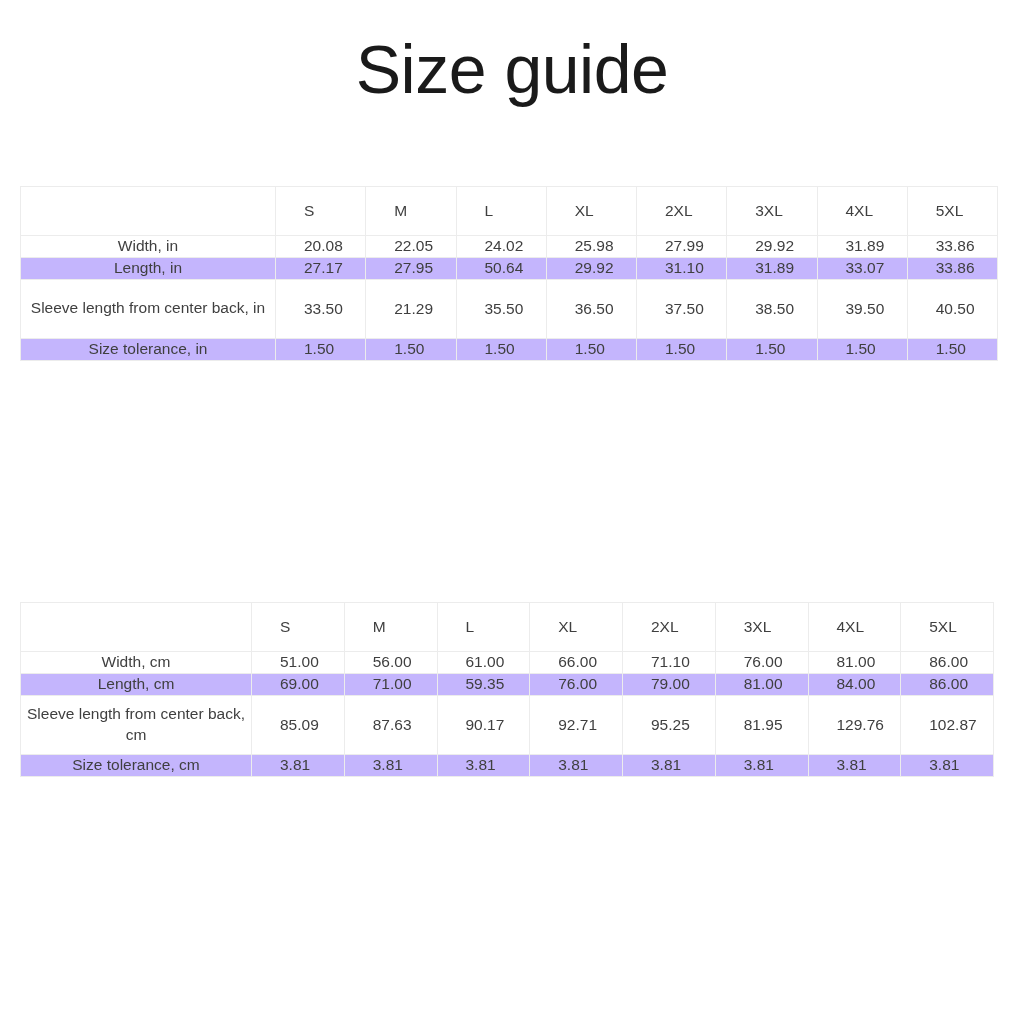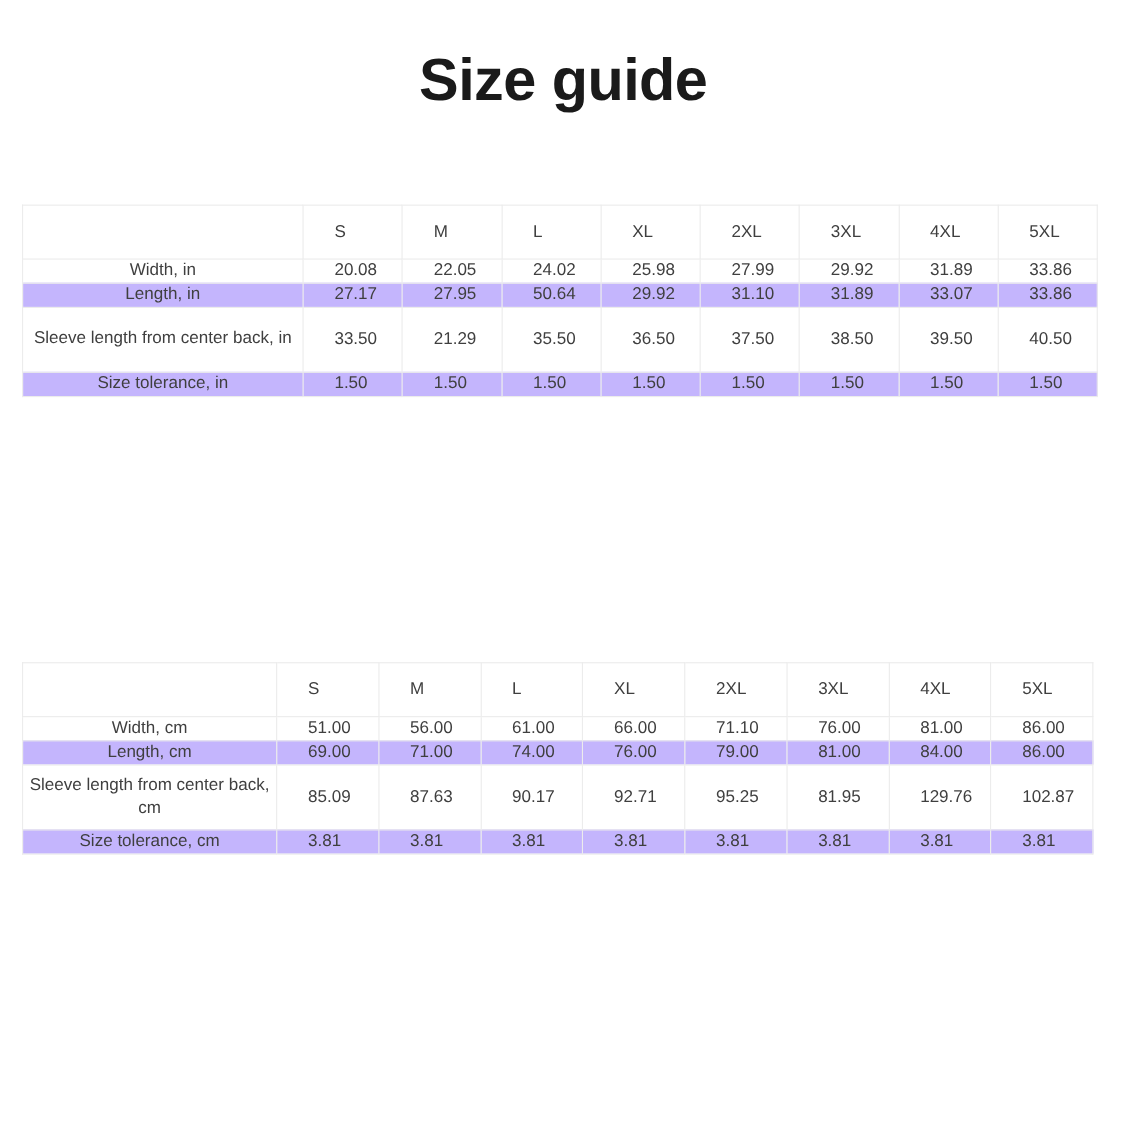--- a/index.html
+++ b/index.html
@@ -15,26 +15,26 @@
     overflow: hidden;
   }
   .page {
     width: 1024px;
     height: 1024px;
     box-sizing: border-box;
     position: relative;
   }
   .title {
     text-align: center;
-    font-size: 54px;
-    font-weight: 700;
+    font-size: 68px;
+    font-weight: 400;
     color: #1a1a1a;
     letter-spacing: -0.5px;
     margin: 0;
-    padding-top: 44px;
+    padding-top: 32px;
     line-height: 1.1;
   }
 
   .table-wrap {
     position: absolute;
     left: 20px;
     right: 26px;
   }
   .table-wrap.first { top: 186px; }
   .table-wrap.second { top: 602px; left: 20px; right: 30px; }
@@ -195,21 +195,21 @@
           <td class="valcell">66.00</td>
           <td class="valcell">71.10</td>
           <td class="valcell">76.00</td>
           <td class="valcell">81.00</td>
           <td class="valcell">86.00</td>
         </tr>
         <tr class="alt">
           <td class="rowlabel">Length, cm</td>
           <td class="valcell">69.00</td>
           <td class="valcell">71.00</td>
-          <td class="valcell">74.00</td>
+          <td class="valcell">59.35</td>
           <td class="valcell">76.00</td>
           <td class="valcell">79.00</td>
           <td class="valcell">81.00</td>
           <td class="valcell">84.00</td>
           <td class="valcell">86.00</td>
         </tr>
         <tr class="tall">
           <td class="rowlabel">Sleeve length from center back, cm</td>
           <td class="valcell">85.09</td>
           <td class="valcell">87.63</td>

